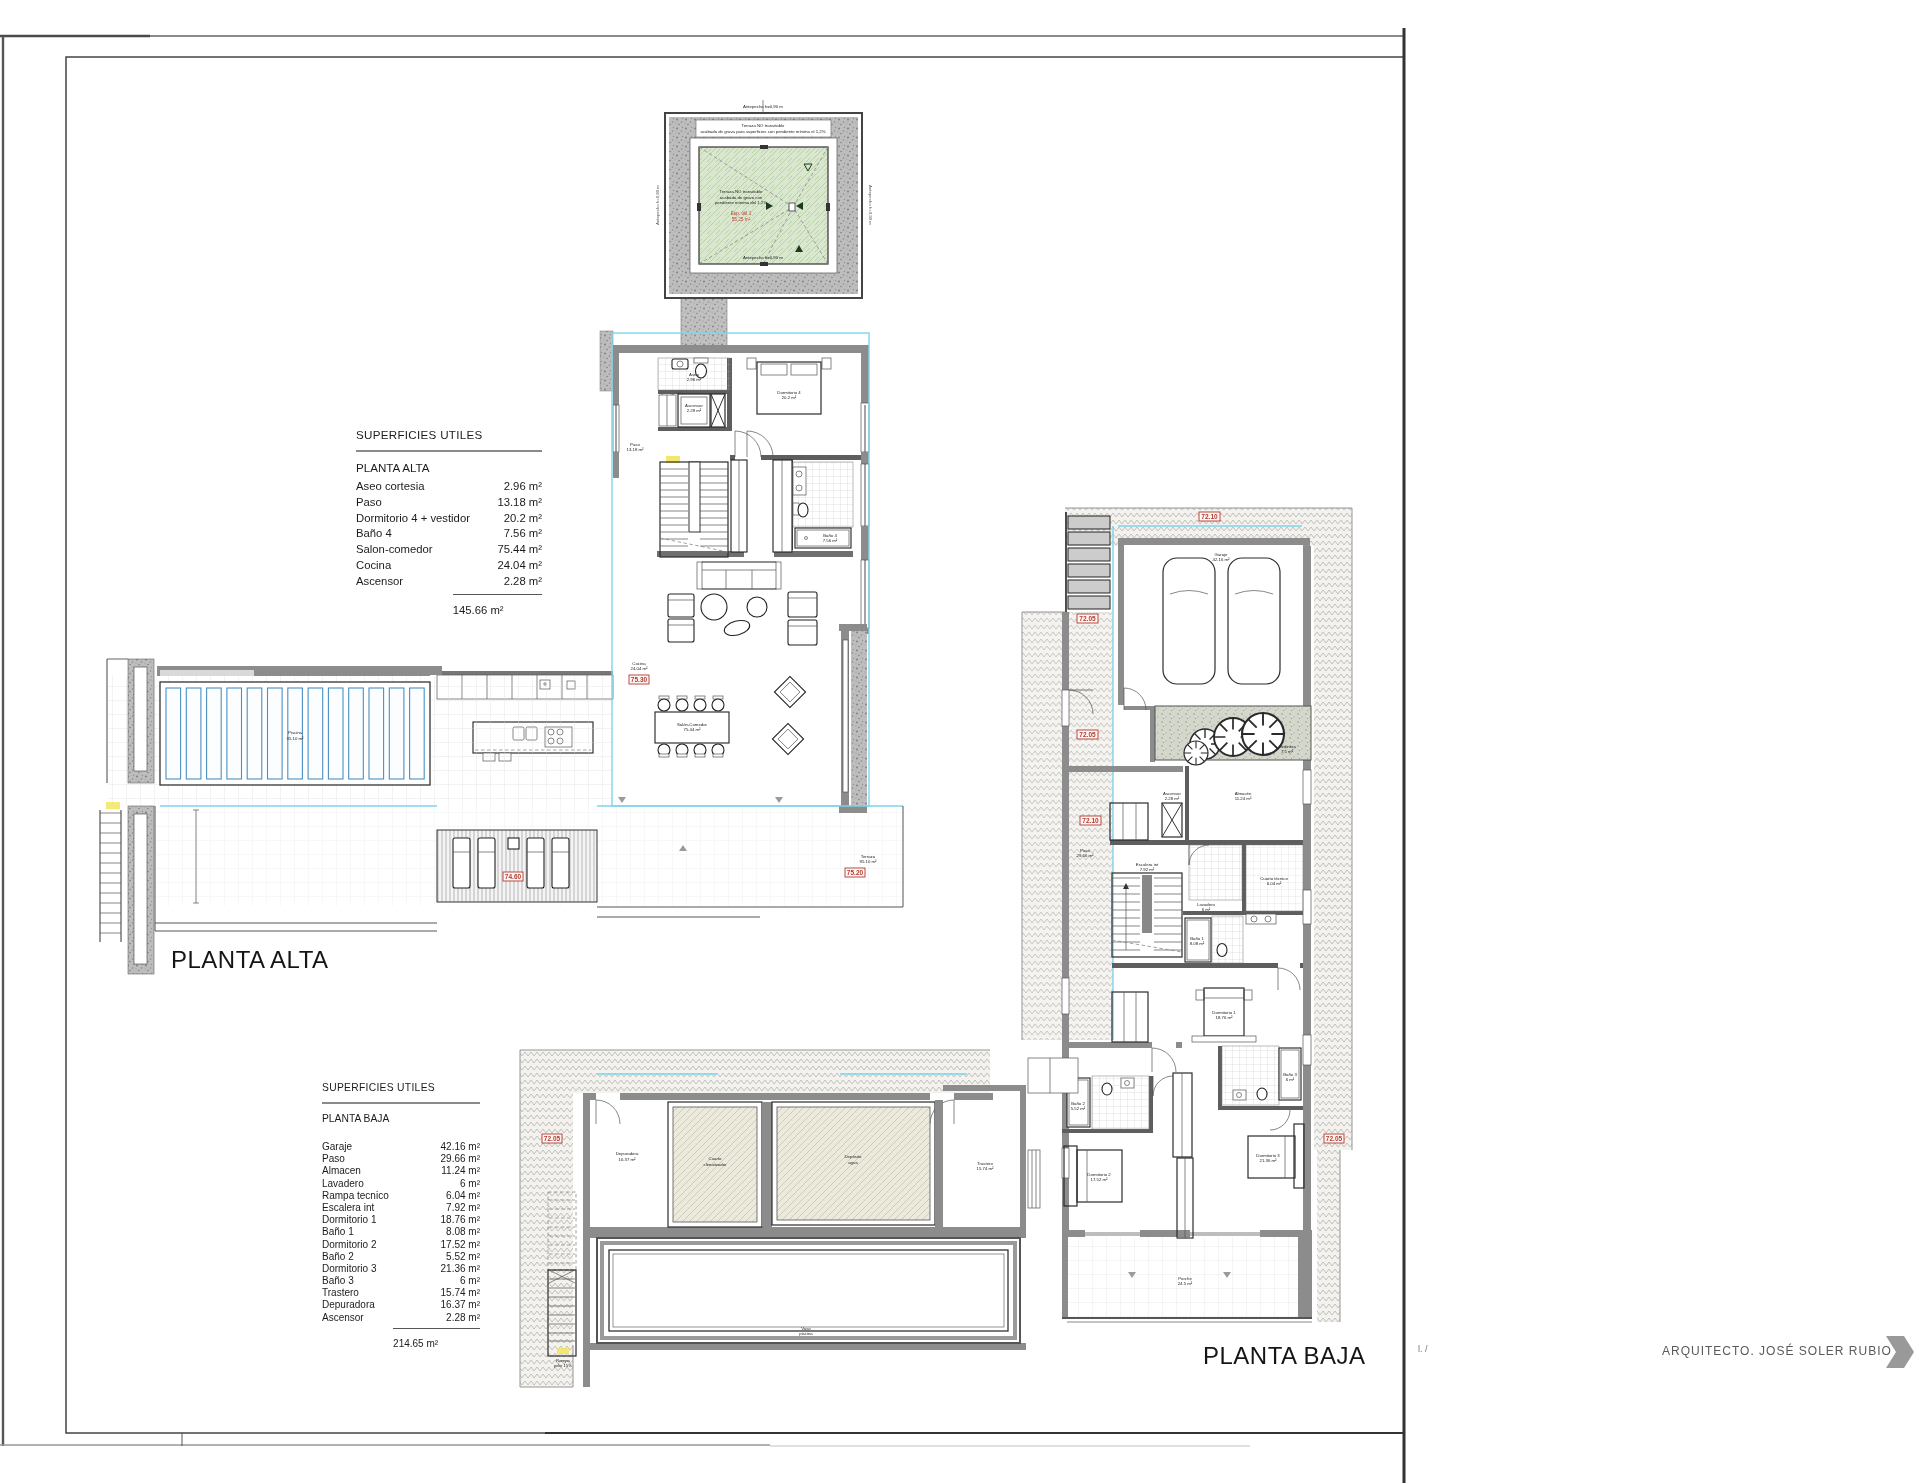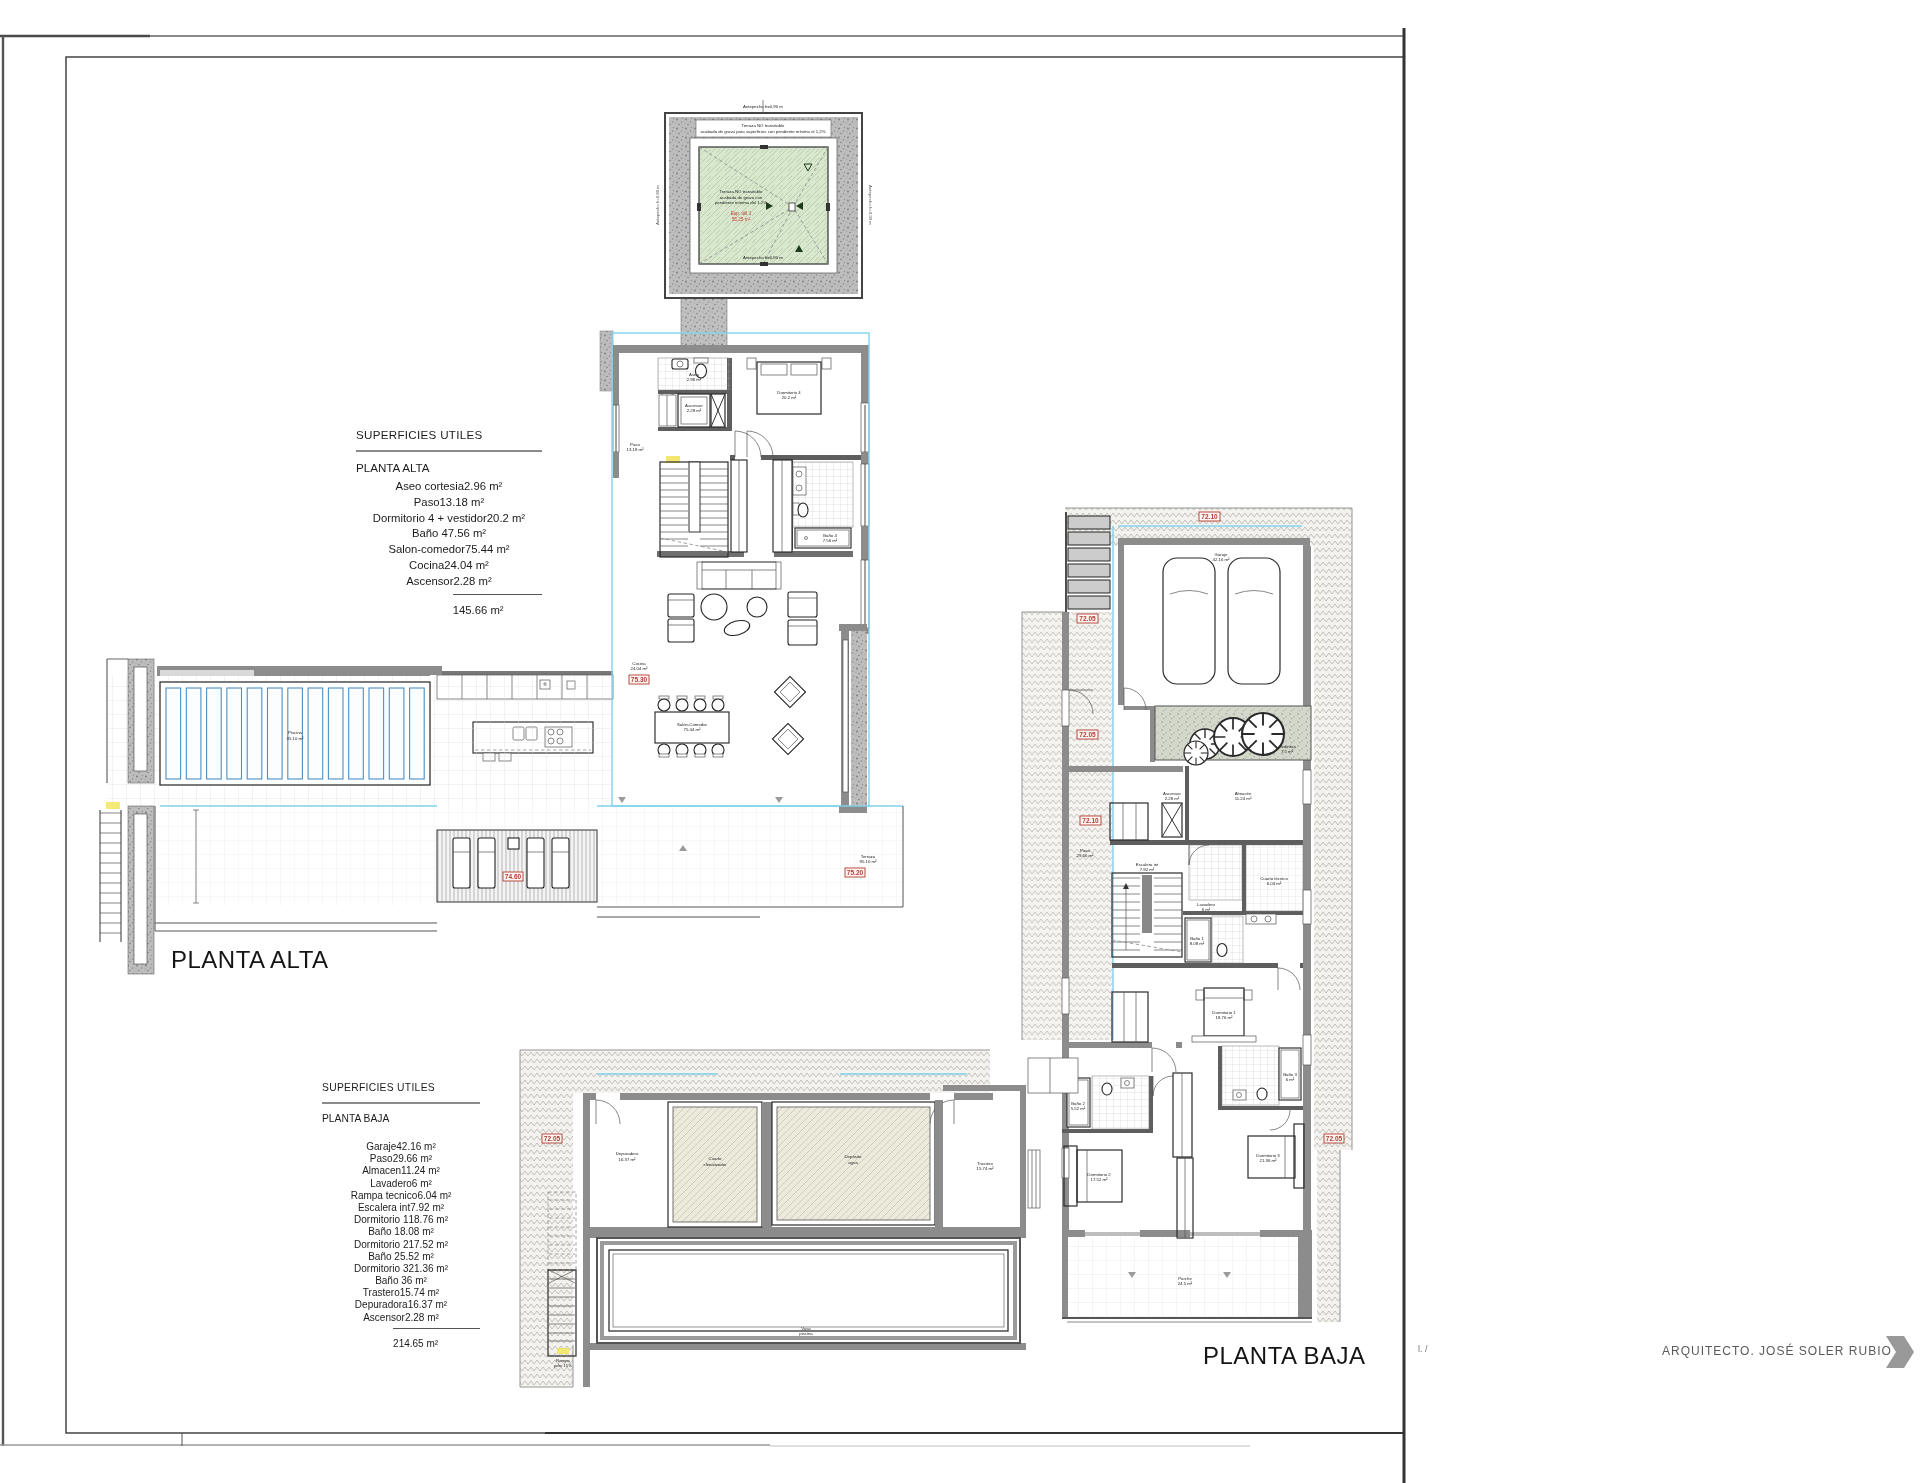--- a/index.html
+++ b/index.html
@@ -18,21 +18,21 @@
   .tag{fill:#fdf6f5;stroke:#b23a2e;stroke-width:0.9}
   .tagt{font:bold 6.5px "Liberation Sans",sans-serif;fill:#b23a2e;text-anchor:middle}
   .mt{font:4.3px "Liberation Sans",sans-serif;fill:#222;text-anchor:middle}
   .mtg{font:4.3px "Liberation Sans",sans-serif;fill:#555;text-anchor:middle}
   .rt{font:4.7px "Liberation Sans",sans-serif;fill:#c23b32;text-anchor:middle}
   .tri{fill:#9b9b9b}
   
   .tbl{position:absolute;color:#1b1b1b;}
   .tbl-header{border-bottom:2px solid #8a8a8a;padding-bottom:9px;margin-bottom:9px;letter-spacing:.3px;}
   .tbl-floor{margin-bottom:5px;}
-  .trow{display:flex;justify-content:center;}
+  .trow{display:flex;justify-content:space-between;}
   .tv{text-align:right;}
   .ttotal{border-top:1.3px solid #555;margin-top:4px;padding-top:9px;text-align:left;}
   .alta{left:356px;top:428px;width:186px;font-size:11.3px;}
   .alta .tbl-header,.alta .tbl-floor{font-size:11.6px;}
   .alta .trow{height:15.8px;line-height:15.8px;}
   .alta .ttotal{margin-left:52%;}
   .baja{left:322px;top:1082px;width:158px;font-size:10px;}
   .baja .tbl-header,.baja .tbl-floor{font-size:10.3px;}
   .baja .trow{height:12.2px;line-height:12.2px;}
   .baja .ttotal{margin-left:45%;}

